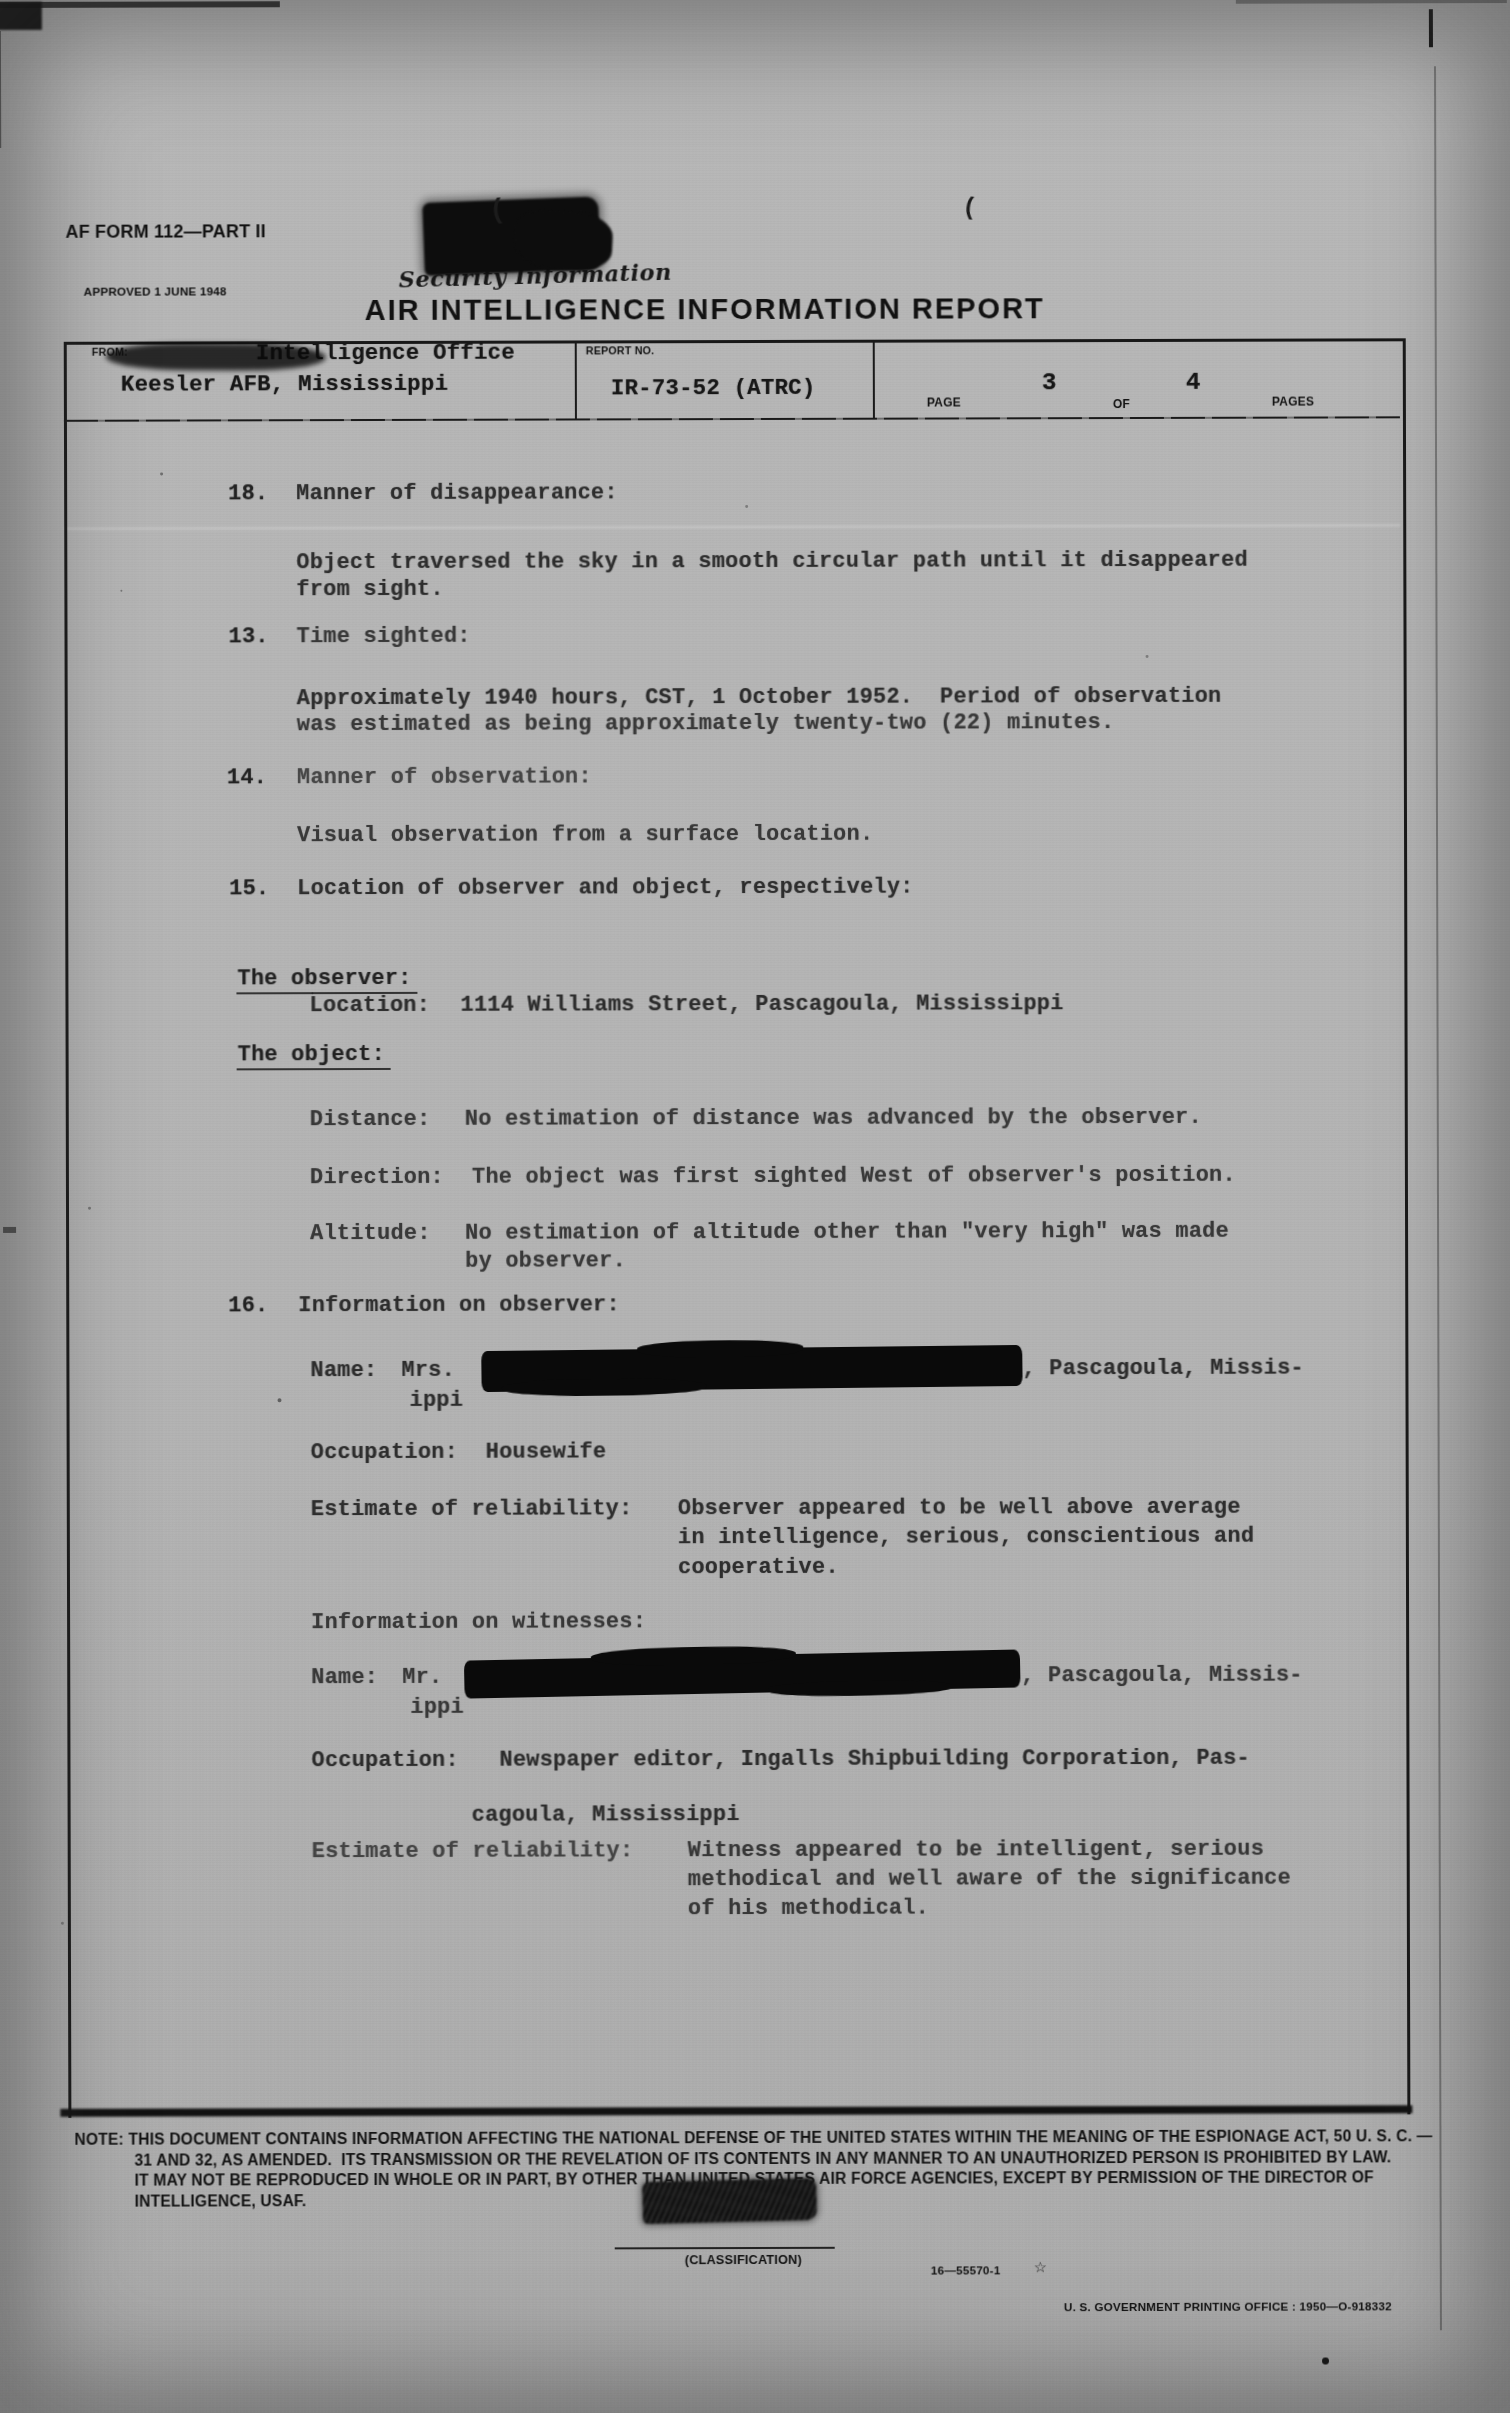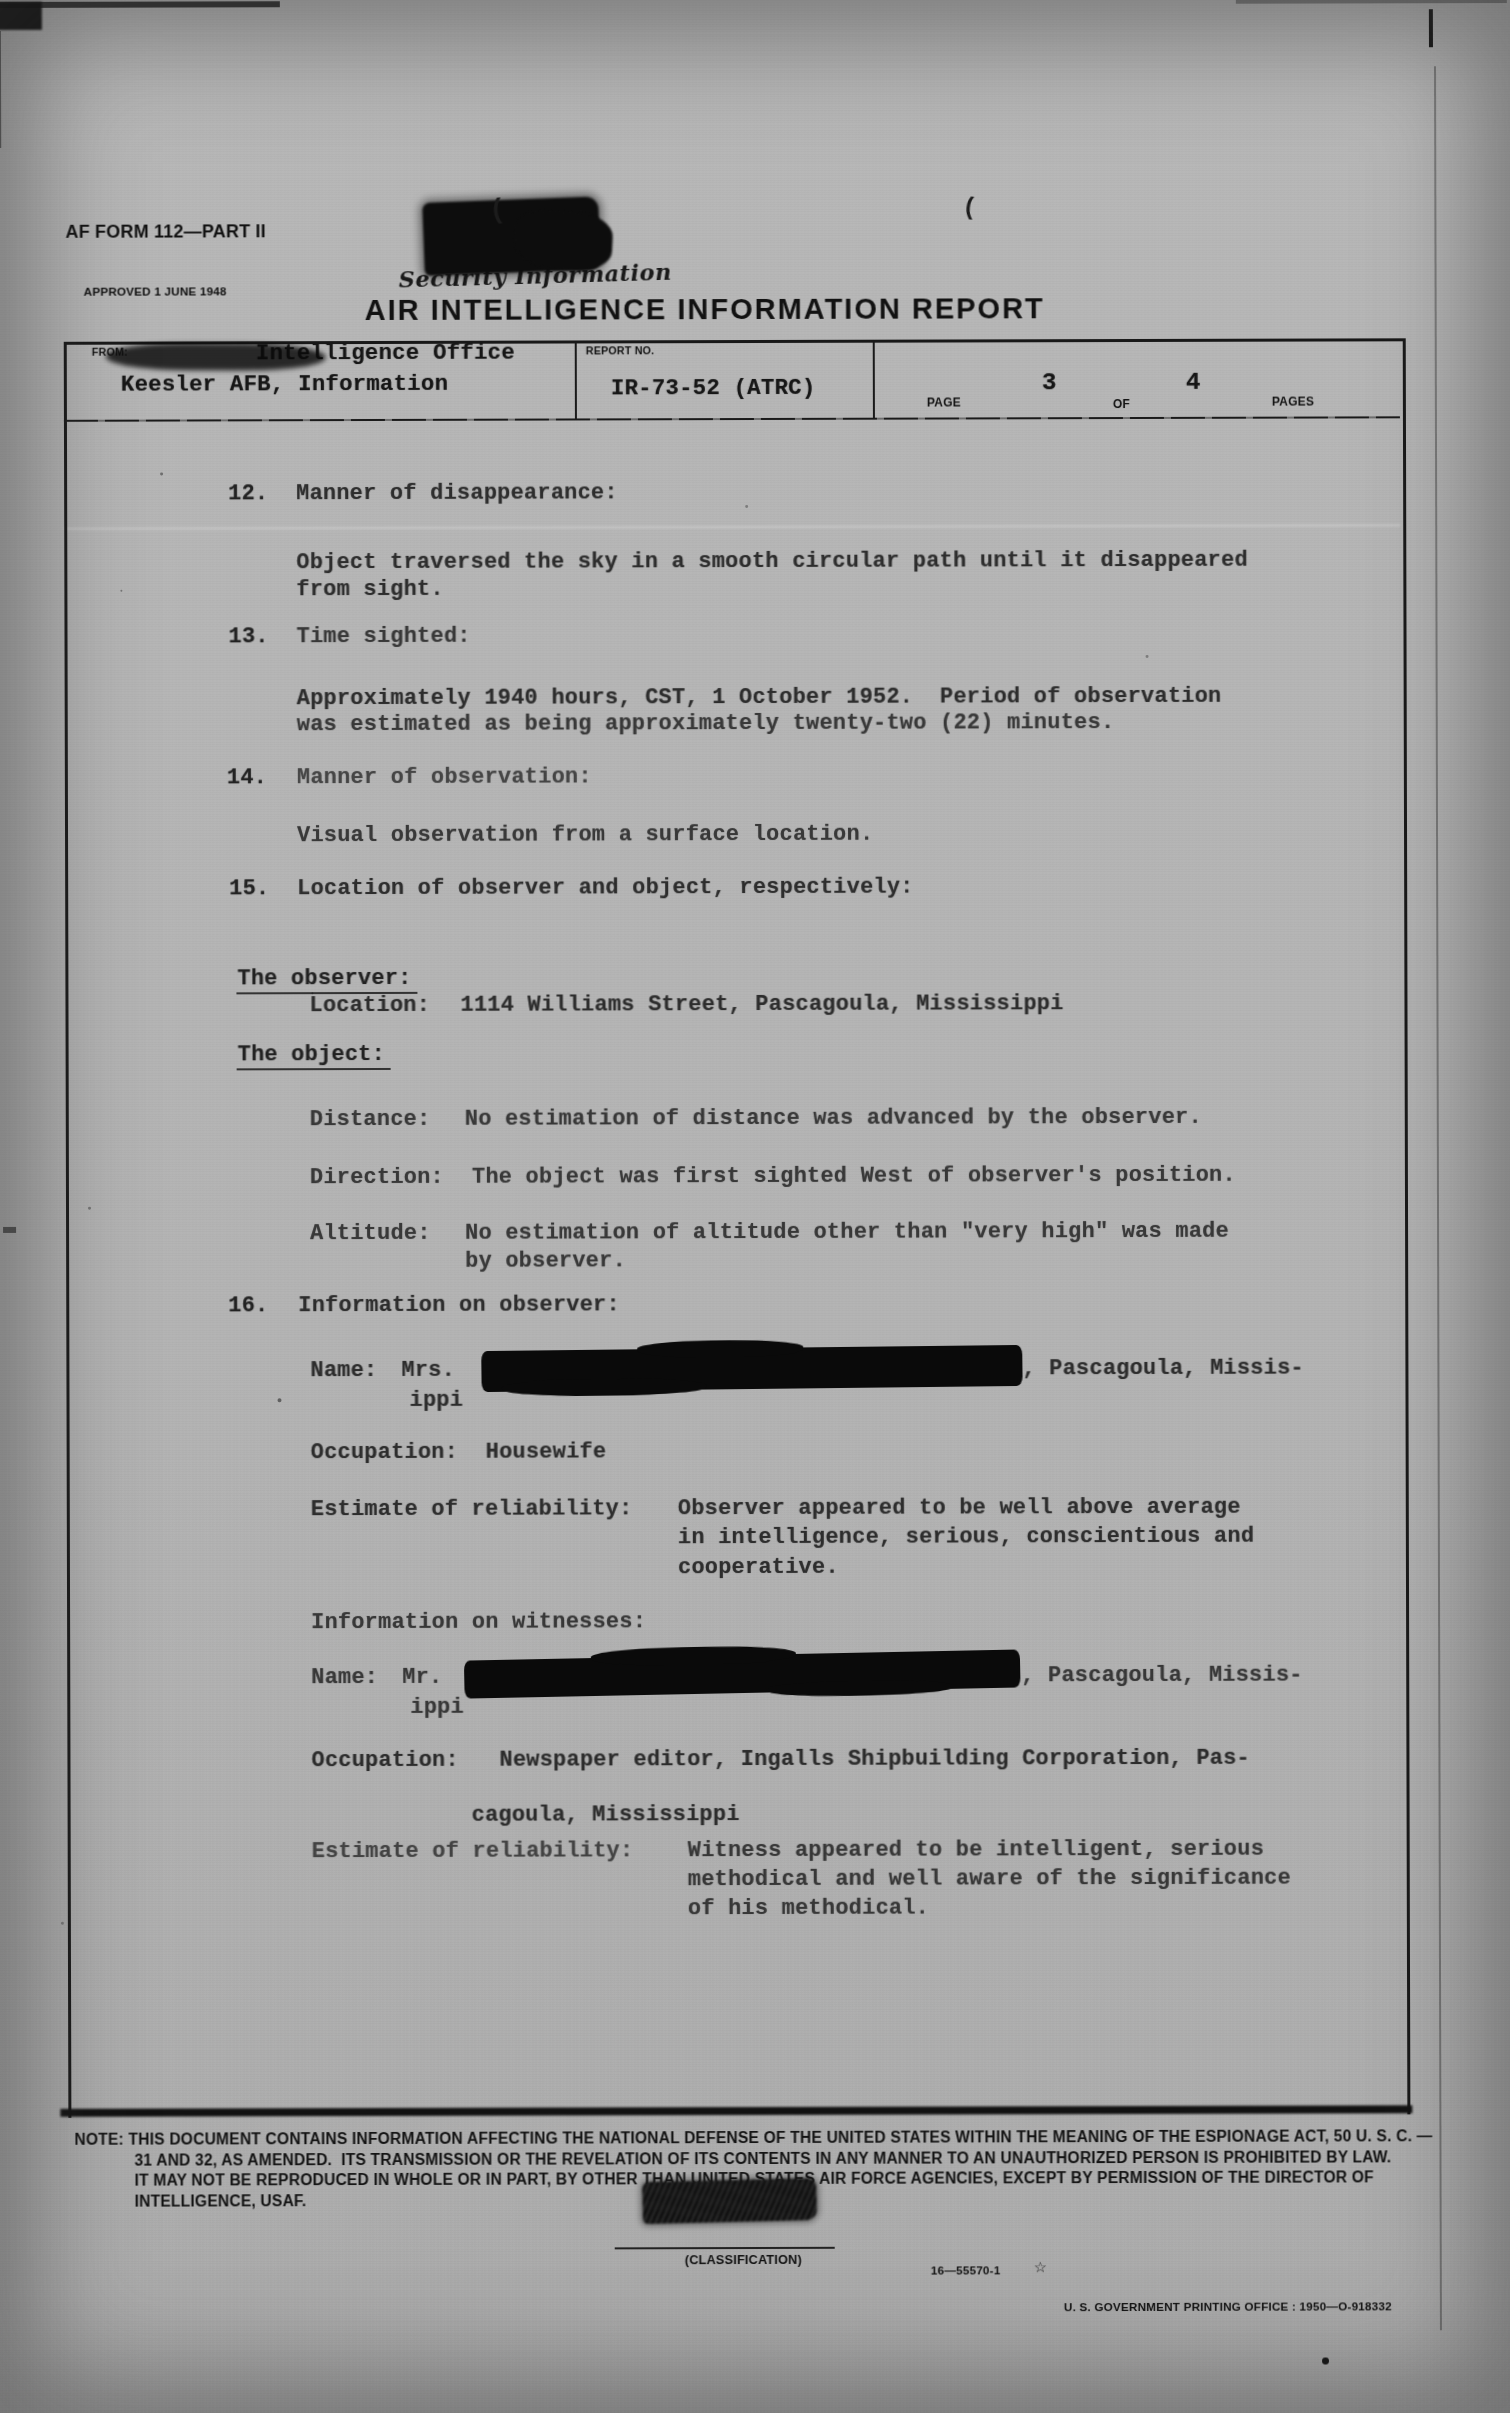--- a/index.html
+++ b/index.html
@@ -83,32 +83,32 @@
     <span class="p title" style="left:367px;top:295px;">AIR INTELLIGENCE INFORMATION REPORT</span>
 
     <div class="box-outline"></div>
     <div class="hline" style="left:66px;top:418px;width:1336px;height:2.4px;background:repeating-linear-gradient(90deg,#1a1a1a 0 34px,rgba(26,26,26,.45) 34px 41px);"></div>
     <div class="vline" style="left:577px;top:342px;width:2.4px;height:77px;"></div>
     <div class="vline" style="left:875px;top:342px;width:2.4px;height:77px;"></div>
 
     <span class="p fs22" style="left:94px;top:345px;">FROM:</span>
     <span class="t fs46" style="left:258px;top:341px;font-size:22.4px;">Intelligence Office</span>
     <div class="blob" style="left:108px;top:342px;width:220px;height:27px;border-radius:40%/55%;background:rgba(8,8,8,.82);filter:blur(2.4px);transform:rotate(.4deg);"></div>
-    <span class="t fs46" style="left:123px;top:372px;font-size:22.4px;">Keesler AFB, Information</span>
+    <span class="t fs46" style="left:123px;top:372px;font-size:22.4px;">Keesler AFB, Mississippi</span>
 
     <span class="p fs22" style="left:588px;top:345px;">REPORT NO.</span>
     <span class="t fs46" style="left:613px;top:377px;font-size:22.4px;">IR-73-52 (ATRC)</span>
 
     <span class="p fs23" style="left:929px;top:397px;">PAGE</span>
     <span class="t fs50" style="left:1044px;top:371px;font-size:24.4px;">3</span>
     <span class="p fs23" style="left:1115px;top:399px;">OF</span>
     <span class="t fs50" style="left:1188px;top:371px;font-size:24.4px;">4</span>
     <span class="p fs23" style="left:1274px;top:397px;">PAGES</span>
 
-    <span class="t o92" style="left:230px;top:481px;">12.</span>
+    <span class="t o92" style="left:230px;top:481px;">18.</span>
     <span class="t o85" style="left:298px;top:481px;">Manner of disappearance:</span>
     <span class="t o85" style="left:298px;top:550px;">Object traversed the sky in a smooth circular path until it disappeared</span>
     <span class="t o85" style="left:298px;top:577px;">from sight.</span>
 
     <span class="t o92" style="left:230px;top:624px;">13.</span>
     <span class="t o78" style="left:298px;top:624px;">Time sighted:</span>
     <span class="t o85" style="left:298px;top:686px;">Approximately 1940 hours, CST, 1 October 1952.  Period of observation</span>
     <span class="t o78" style="left:298px;top:712px;">was estimated as being approximately twenty-two (22) minutes.</span>
 
     <span class="t o92" style="left:228px;top:765px;">14.</span>

